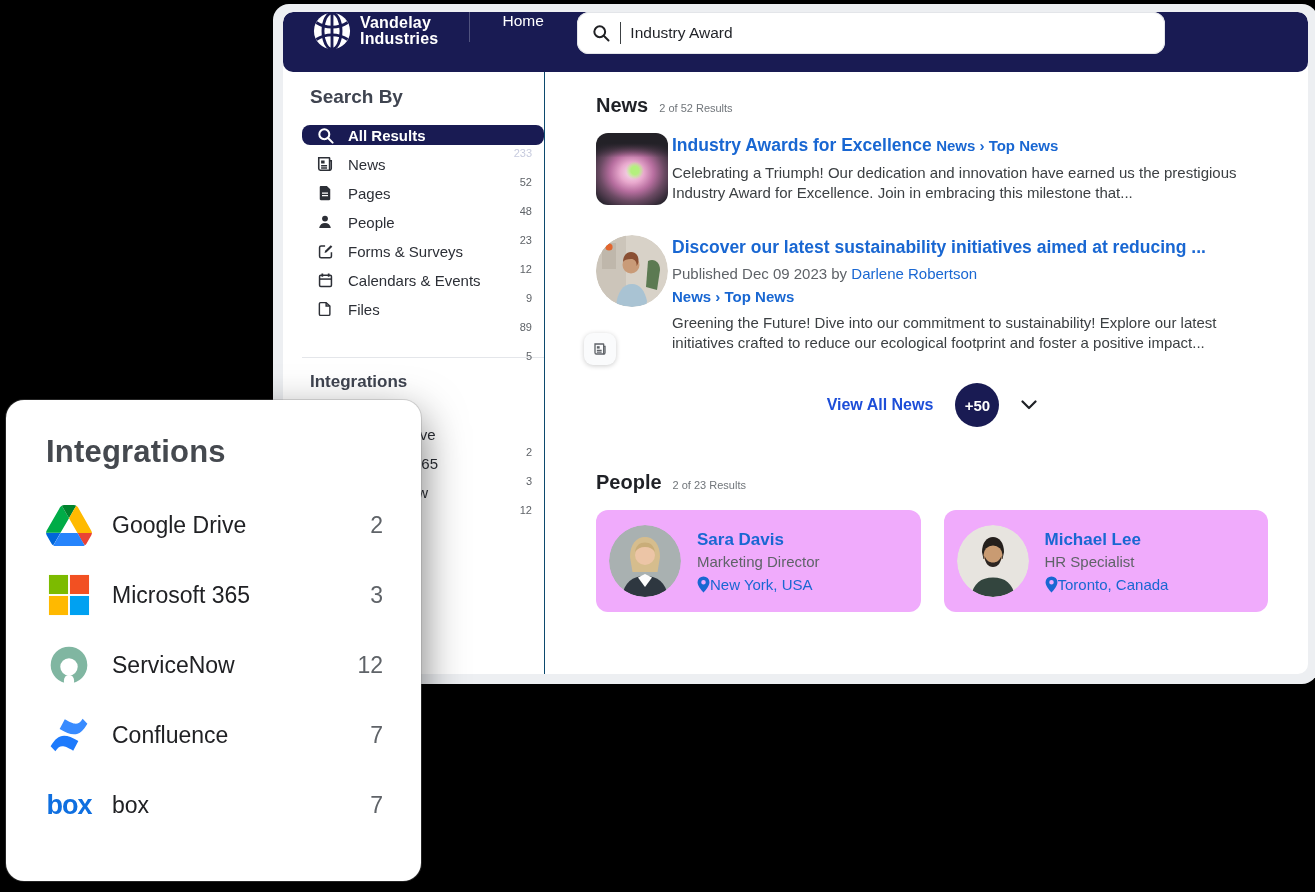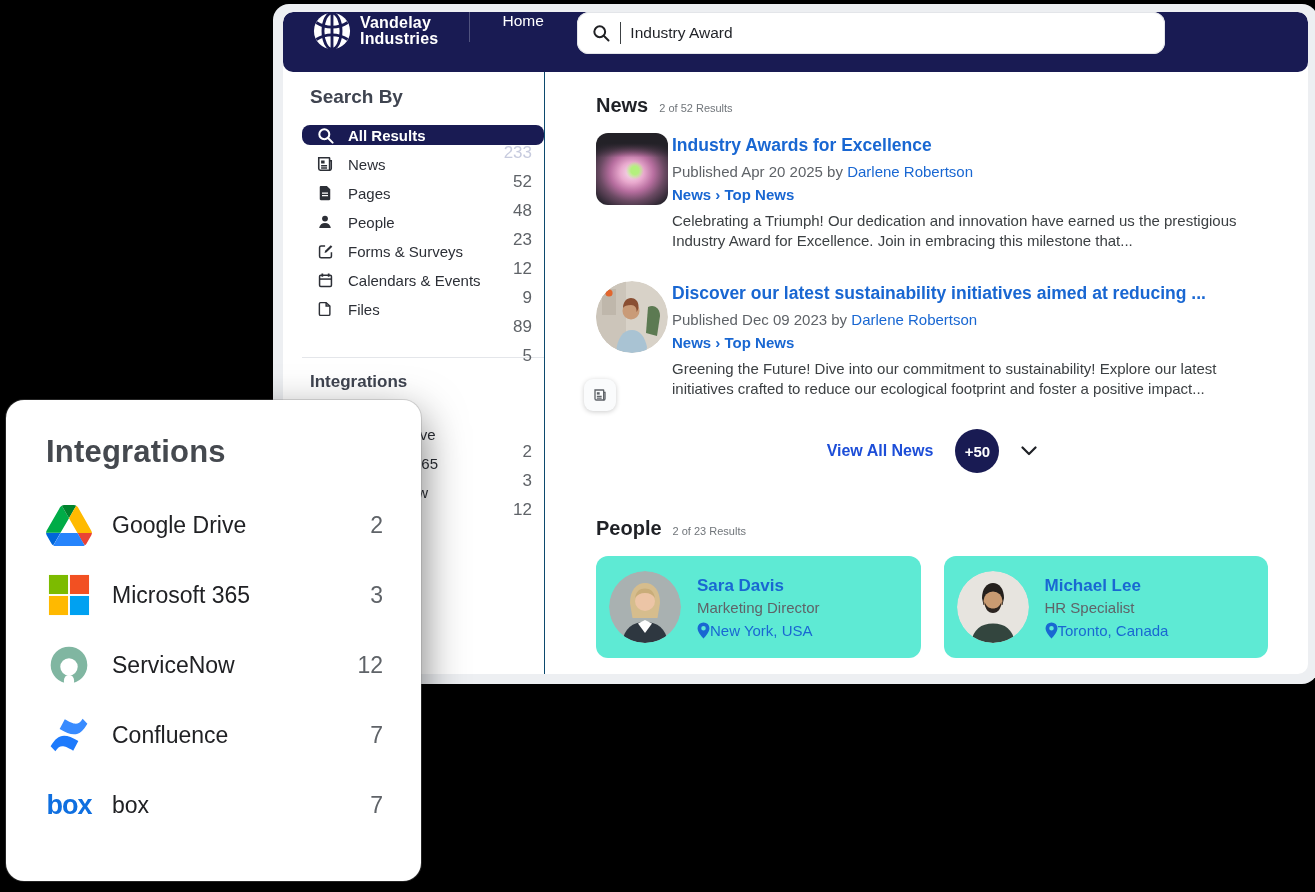--- a/index.html
+++ b/index.html
@@ -31,21 +31,21 @@
   .content { flex:1; display:flex; min-height:0; }
 
   
   .sidebar { flex:0 0 262px; width:262px; border-right:1px solid #0c4a6e;
     padding:14px 0 0 19px; overflow:hidden; }
   .sb-heading { font-size:19px; font-weight:700; color:#3f4450; margin:0 0 17px 8px; }
   .sb-item { display:flex; align-items:center; height:20px; margin-bottom:9px; border-radius:8px;
     padding:0 12px 0 13px; gap:13px; color:#2c2f36; cursor:pointer; }
   .sb-item .ic { width:20px; height:20px; flex:none; display:flex; align-items:center; justify-content:center; }
   .sb-item .lbl { font-size:15px; font-weight:500; flex:1; white-space:nowrap; }
-  .sb-item .cnt { font-size:17px; color:#5f6368;margin-top:36px; }
+  .sb-item .cnt { font-size:11px; color:#5f6368;margin-top:36px; }
   .sb-item.selected { background:#191b53; color:#fff; }
   .sb-item.selected .lbl { font-weight:600; }
   .sb-item.selected .cnt { color:#c7cbde; }
   .sb-divider { height:1px; background:#e4e6ea; margin:3px 0 14px 0; }
   .sb-subheading { font-size:17px; font-weight:700; color:#3f4450; margin:0 0 32px 8px; }
 
   
   .results { flex:1; min-width:0; padding:22px 40px 0 51px; }
   .section-head { display:flex; align-items:baseline; gap:11px; margin-bottom:16px; }
   .section-title { font-size:20px; font-weight:700; color:#1f2126; }
@@ -75,21 +75,21 @@
 
   .view-all { display:flex; align-items:center; justify-content:center; gap:22px;
     height:44px; margin-top:6px; }
   .view-all-label { font-size:16px; font-weight:700; color:#1d4ed8; cursor:pointer; }
   .more-badge { width:44px; height:44px; border-radius:50%; background:#191b53; color:#fff;
     font-size:15px; font-weight:600; display:flex; align-items:center; justify-content:center; cursor:pointer; }
   .chev { display:flex; cursor:pointer; }
 
   .people-head { margin-top:44px; }
   .cards { display:flex; gap:23px; margin-top:14px; }
-  .person-card { width:334px; height:102px; background:#5eead4; border-radius:12px;
+  .person-card { width:334px; height:102px; background:#f0abfc; border-radius:12px;
     display:flex; align-items:center; gap:16px; padding-left:13px; cursor:pointer; }
   .avatar { width:72px; height:72px; border-radius:50%; flex:none; overflow:hidden; }
   .p-name { display:block; font-size:17px; font-weight:700; color:#1967d2; margin-bottom:3px;
     text-decoration:none; cursor:pointer; }
   .p-role { font-size:15px; color:#5f6368; margin-bottom:6px; }
   .p-loc { display:flex; align-items:center; font-size:15px; font-weight:500; color:#1967d2; }
 
   
   .integrations-panel { position:absolute; left:6px; top:400px; width:415px; height:481px;
     background:#fff; border-radius:18px; padding:34px 38px 0 40px;
@@ -283,24 +283,20 @@
             <span class="section-title">News</span>
             <span class="section-info">2 of 52 Results</span>
           </div>
 
           <article class="news-item">
             <div class="thumb-wrap">
               <div class="thumb thumb-tunnel"></div>
             </div>
             <div class="news-body">
               <a class="news-title">Industry Awards for Excellence</a>
-              <div class="news-meta">
-                <span>Published Apr 20 2025 by</span>
-                <span class="author">Darlene Robertson</span>
-              </div>
               <span class="news-crumb">News › Top News</span>
               <p class="news-excerpt">Celebrating a Triumph! Our dedication and innovation have earned us the prestigious Industry Award for Excellence. Join in embracing this milestone that...</p>
             </div>
           </article>
 
           <article class="news-item">
             <div class="thumb-wrap">
               <div class="thumb thumb-circle">
                 <svg width="72" height="72" viewBox="0 0 72 72">
                   <defs>

